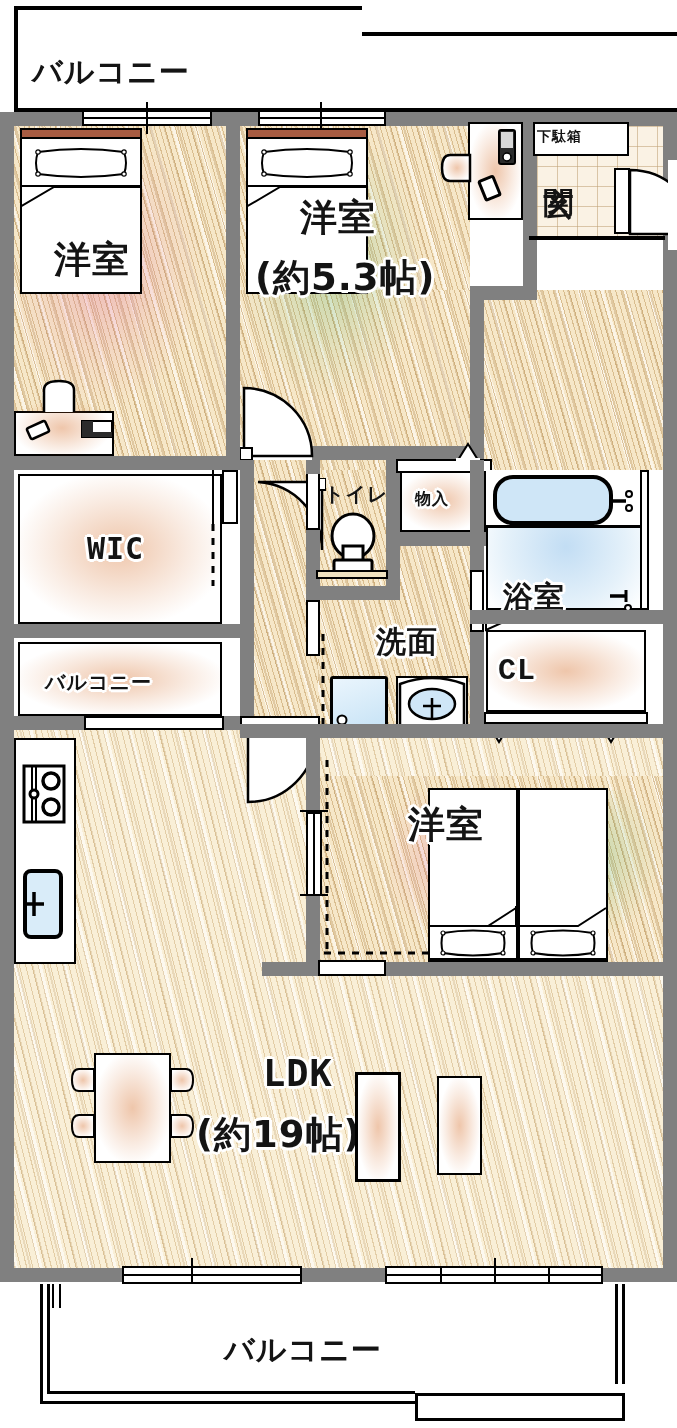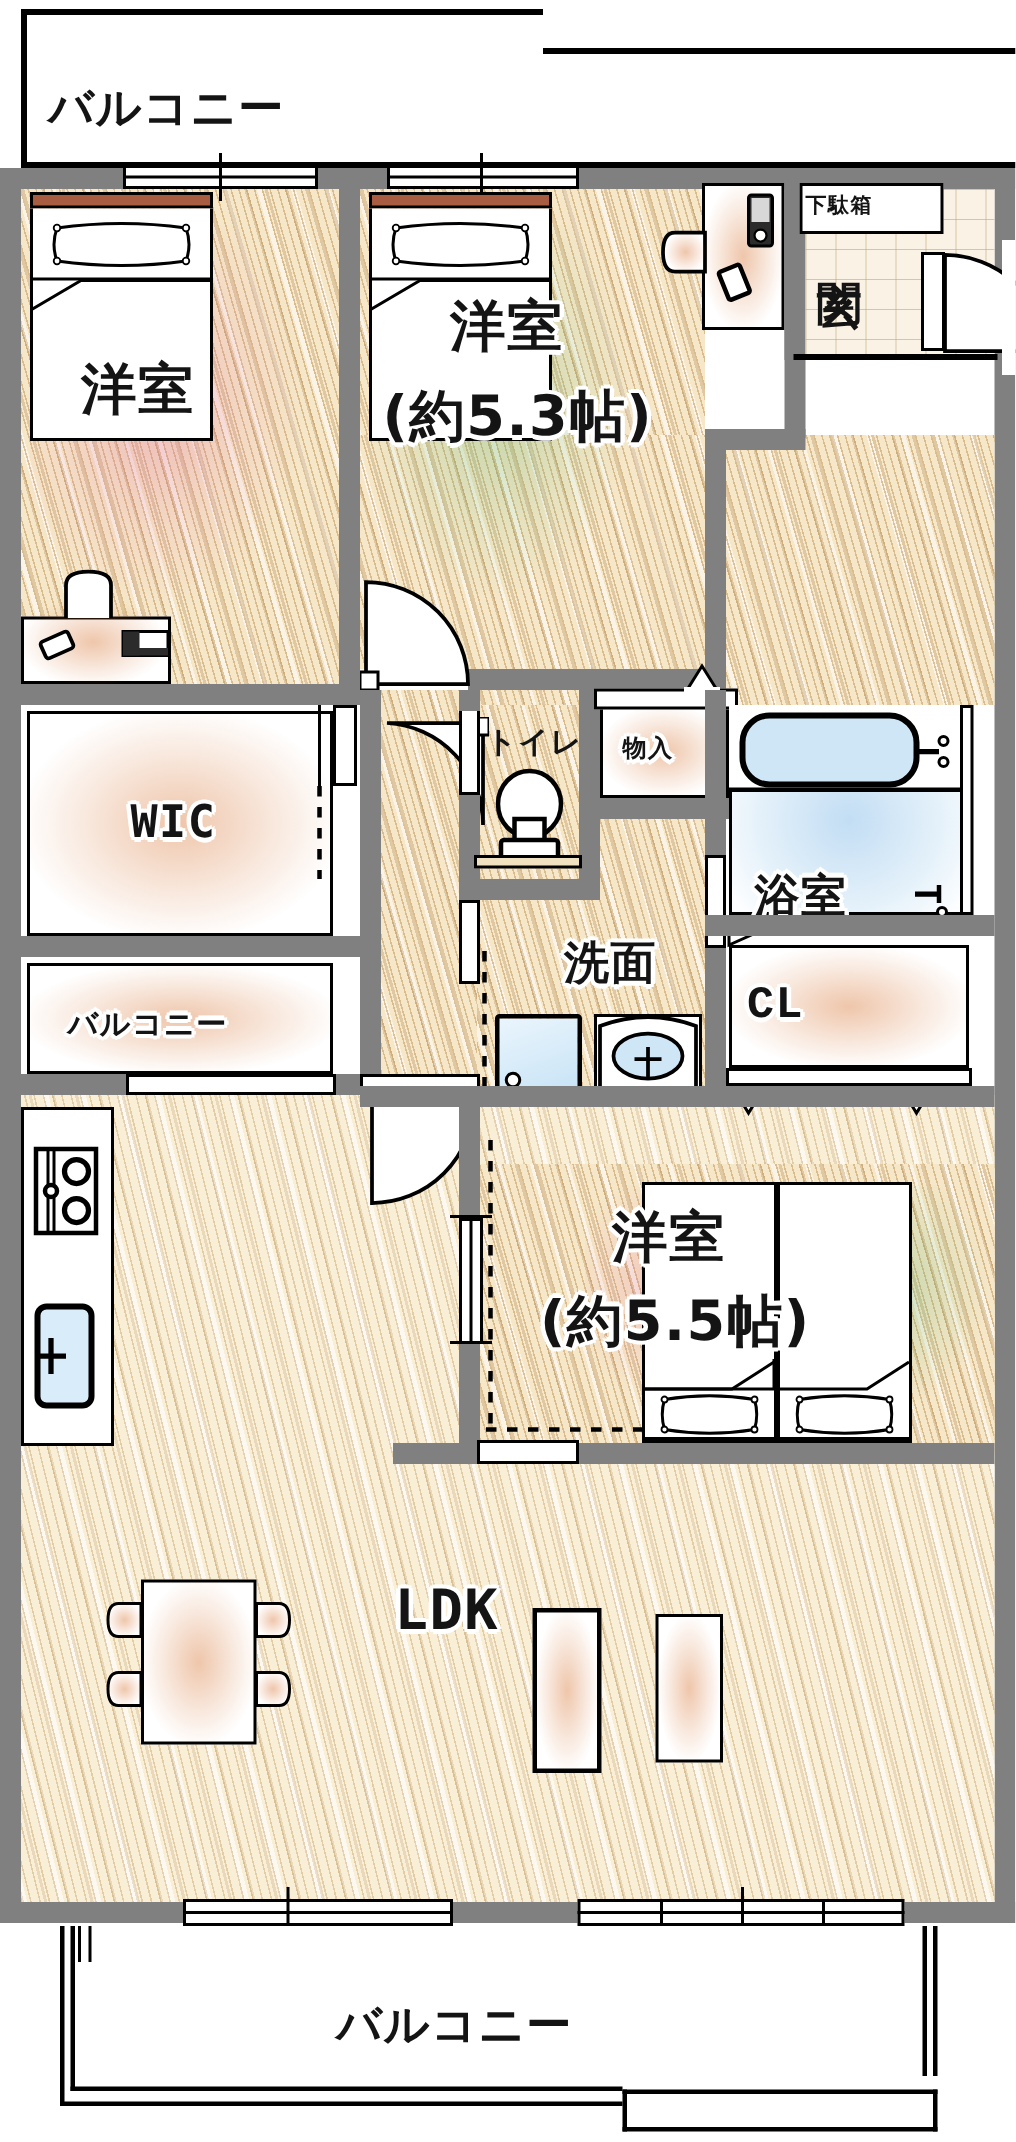--- a/index.html
+++ b/index.html
@@ -330,21 +330,20 @@
     <path d="M5 7 Q35 2 65 7 Q68 17 65 27 Q35 32 5 27 Q2 17 5 7 Z" fill="#fff" stroke="#000" stroke-width="2"></path>
     <circle cx="5" cy="7" r="2" fill="#fff" stroke="#000" stroke-width="1.2"></circle>
     <circle cx="65" cy="7" r="2" fill="#fff" stroke="#000" stroke-width="1.2"></circle>
     <circle cx="5" cy="27" r="2" fill="#fff" stroke="#000" stroke-width="1.2"></circle>
     <circle cx="65" cy="27" r="2" fill="#fff" stroke="#000" stroke-width="1.2"></circle>
   </svg>
   <svg class="abs" style="left:518px;top:904px;width:90px;height:24px;" viewBox="0 0 90 24">
     <path d="M0 22 L60 22 L88 4" fill="none" stroke="#000" stroke-width="2"></path>
   </svg>
   <div class="lbl big" style="left:408px;top:800px;">洋室</div>
-  <div class="lbl big" style="left:360px;top:856px;">(約5.5帖)</div>
 
   <svg class="abs" style="left:324px;top:760px;width:6px;height:196px;" viewBox="0 0 6 196">
     <path d="M3 0 L3 196" stroke="#000" stroke-width="3" stroke-dasharray="7 7" fill="none"></path>
   </svg>
   <div class="abs" style="left:306px;top:812px;width:16px;height:84px;background:#fff;border:2px solid #000;"></div>
   <div class="abs" style="left:313px;top:812px;width:2px;height:84px;background:#000;"></div>
   <div class="abs" style="left:300px;top:810px;width:28px;height:2px;background:#000;"></div>
   <div class="abs" style="left:300px;top:894px;width:28px;height:2px;background:#000;"></div>
   <svg class="abs" style="left:324px;top:950px;width:110px;height:6px;" viewBox="0 0 110 6">
     <path d="M0 3 L110 3" stroke="#000" stroke-width="3" stroke-dasharray="7 7" fill="none"></path>
@@ -360,20 +359,21 @@
     <circle cx="29" cy="17" r="8" fill="#fff" stroke="#000" stroke-width="3.5"></circle>
     <circle cx="29" cy="43" r="8" fill="#fff" stroke="#000" stroke-width="3.5"></circle>
     <circle cx="12" cy="30" r="4" fill="#fff" stroke="#000" stroke-width="3"></circle>
   </svg>
   <svg class="abs" style="left:22px;top:868px;width:42px;height:72px;" viewBox="0 0 42 72">
     <rect x="3" y="3" width="36" height="66" rx="6" fill="#d9ecf9" stroke="#000" stroke-width="4"></rect>
     <path d="M12 24 L12 48 M4 36 L22 36" stroke="#000" stroke-width="3.5" fill="none"></path>
   </svg>
 
   <div class="lbl lat big" style="left:263px;top:1052px;">LDK</div>
+  <div class="lbl big" style="left:196px;top:1110px;">(約19帖)</div>
 
   <div class="abs" style="left:94px;top:1053px;width:77px;height:110px;background:#fff;border:2px solid #000;"></div>
   <div class="abs glow-orange" style="left:96px;top:1055px;width:73px;height:106px;"></div>
   <svg class="abs" style="left:70px;top:1067px;width:26px;height:26px;" viewBox="0 0 26 26">
     <path d="M24 2 L9 2 Q2 2 2 13 Q2 24 9 24 L24 24 Z" fill="#fff" stroke="#000" stroke-width="2"></path>
   </svg>
   <div class="abs glow-orange" style="left:72px;top:1069px;width:22px;height:22px;"></div>
   <svg class="abs" style="left:70px;top:1113px;width:26px;height:26px;" viewBox="0 0 26 26">
     <path d="M24 2 L9 2 Q2 2 2 13 Q2 24 9 24 L24 24 Z" fill="#fff" stroke="#000" stroke-width="2"></path>
   </svg>

